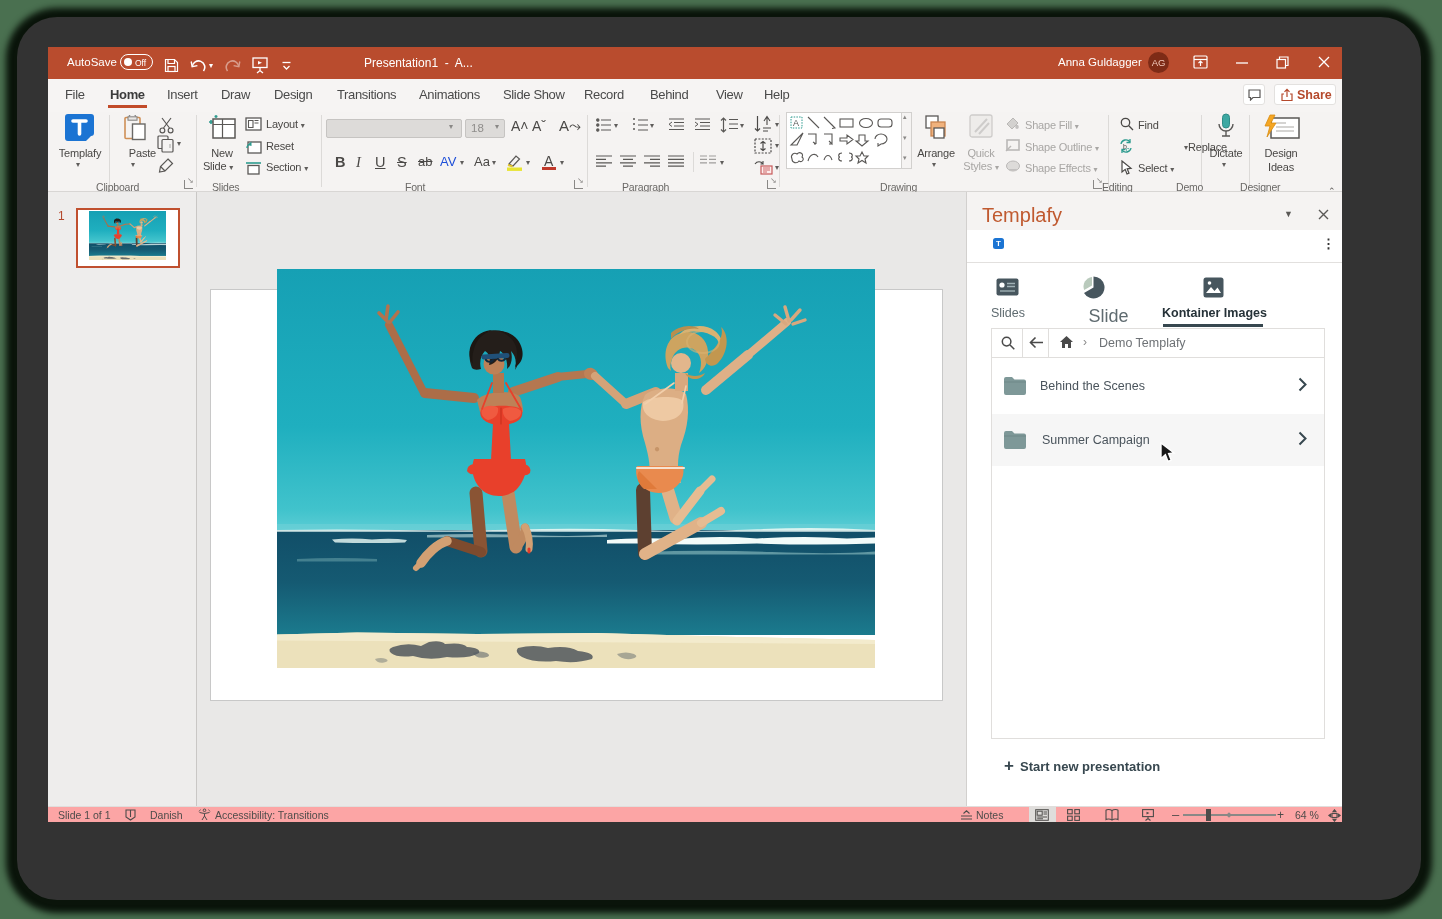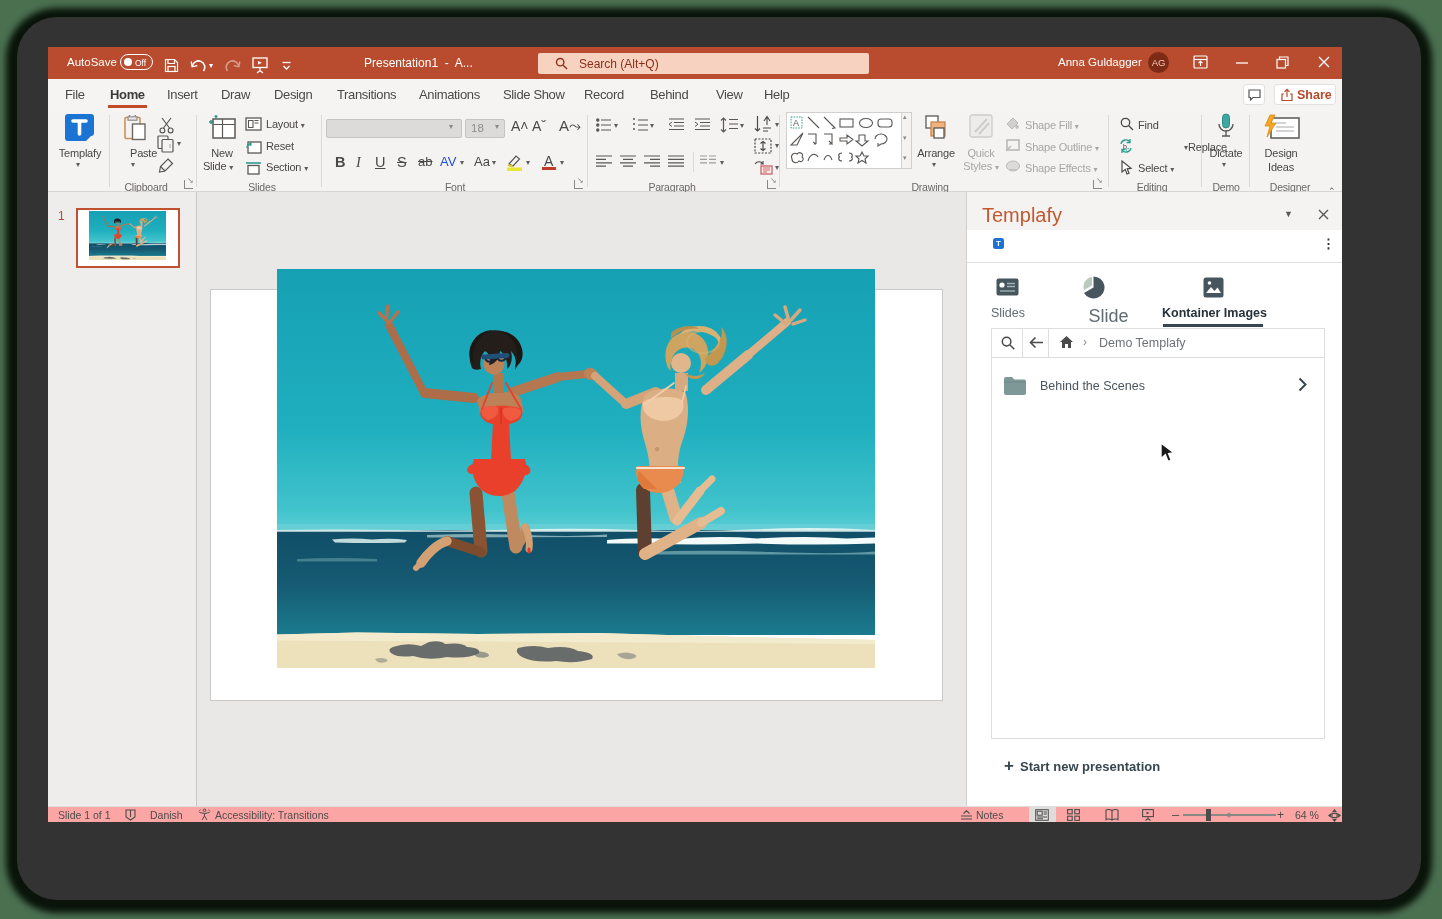--- a/index.html
+++ b/index.html
@@ -16,21 +16,21 @@
 #search{position:absolute;left:490px;top:6px;width:331px;height:21px;background:#f8d2c1;border-radius:2px}
 #search span{position:absolute;left:41px;top:4px;font-size:12px;color:#8a3016}
 
 #menu{position:absolute;left:0;top:32px;width:1294px;height:33px;background:#f6f4f3}
 #menu .mi{position:absolute;top:8px;font-size:13px;letter-spacing:-0.35px;color:#4a4a4a;white-space:nowrap}
 #menu .sel{color:#3b3b3b;font-weight:700}
 #menu .ul{position:absolute;left:60px;top:26px;width:39px;height:3px;background:#c24b29}
 
 #ribbon{position:absolute;left:0;top:65px;width:1294px;height:80px;background:#f5f3f2;border-bottom:1px solid #d8d6d4}
 .gsep{position:absolute;top:3px;width:1px;height:72px;background:#dcdad8}
-.glabel{position:absolute;top:69px;font-size:10.5px;letter-spacing:-0.2px;color:#6a6866;width:100px;text-align:center;white-space:nowrap}
+.glabel{position:absolute;top:69px;font-size:10.5px;letter-spacing:-0.2px;color:#6a6866;width:100px;text-align:left;white-space:nowrap}
 .ric{position:absolute;font-size:11px;letter-spacing:-0.2px;color:#494745;white-space:nowrap}
 .chev{color:#5f5d5b;font-size:8px}
 .gray{color:#a8a6a4}
 
 #main{position:absolute;left:0;top:145px;width:1294px;height:614px;background:#e9e8e7}
 #lpanel{position:absolute;left:0;top:0;width:149px;height:614px;background:#eeedec;border-right:1px solid #c9c7c5}
 #canvas{position:absolute;left:149px;top:0;width:769px;height:614px;background:#e9e8e7}
 #slide{position:absolute;left:12.5px;top:97px;width:733px;height:412px;background:#fff;border:1px solid #c8c8c8}
 #photo{position:absolute;left:79.5px;top:77px;width:598px;height:399px}
 #rpanel{position:absolute;left:918px;top:0;width:376px;height:614px;background:#fff;border-left:1px solid #d2d0ce}
@@ -66,27 +66,20 @@
     <svg class="abs" style="left:204px;top:10px" width="16" height="17" viewBox="0 0 16 17" fill="none" stroke="#fff" stroke-width="1.3">
         <rect x="1" y="1" width="14" height="9.5"></rect>
         <path d="M8 10.5 V14 M5 16 L8 13.5 L11 16"></path>
         <path d="M6 4 L10 5.75 L6 7.5 Z" fill="#fff" stroke="none"></path>
       </svg>
     <svg class="abs" style="left:233px;top:13px" width="11" height="11" viewBox="0 0 11 11" fill="none" stroke="#fff" stroke-width="1.3">
         <path d="M1.5 2.5 H9.5"></path>
         <path d="M2.5 6 L5.5 9 L8.5 6"></path>
       </svg>
     <span class="t" style="left:316px;font-size:12px">Presentation1&nbsp; -&nbsp; A...</span>
-    <div id="search">
-      <svg class="abs" style="left:17px;top:4px" width="13" height="13" viewBox="0 0 13 13" fill="none" stroke="#8a3016" stroke-width="1.4">
-          <circle cx="5.2" cy="5.2" r="3.7"></circle>
-          <path d="M8.2 8.2 L12 12"></path>
-        </svg>
-      <span>Search (Alt+Q)</span>
-    </div>
     <span class="t" style="left:1010px">Anna Guldagger</span>
     <span class="abs" style="left:1100px;top:5px;width:21px;height:21px;background:#7e2b16;border-radius:50%;text-align:center;font-size:9.5px;line-height:21px;color:#f3cabc">AG</span>
     <svg class="abs" style="left:1145px;top:8px" width="15" height="14" viewBox="0 0 15 14" fill="none" stroke="#fff" stroke-width="1.2">
         <rect x="1" y="1" width="13" height="12" rx="1"></rect>
         <path d="M1 4.5 H14"></path>
         <path d="M7.5 11 V6.5 M5.5 8.2 L7.5 6.2 L9.5 8.2"></path>
       </svg>
     <svg class="abs" style="left:1188px;top:15px" width="12" height="2" viewBox="0 0 12 2">
         <path d="M0 1 H12" stroke="#fff" stroke-width="1.3"></path>
       </svg>
@@ -151,21 +144,21 @@
       </svg>
     <div class="ric" style="left:4px;top:35px;width:56px;text-align:center">Templafy</div>
     <div class="abs chev" style="left:28px;top:48px">▾</div>
 
     <svg class="abs" style="left:76px;top:3px" width="23" height="26" viewBox="0 0 23 26" fill="none">
         <rect x="1" y="2.5" width="15" height="21" rx="1" stroke="#cf8f56" stroke-width="1.6"></rect>
         <path d="M5 2.5 A3.5 3.5 0 0 1 12 2.5 Z" fill="#f2f1f0" stroke="#8a8886" stroke-width="1.1"></path>
         <rect x="4" y="1.8" width="9" height="3.4" fill="#e8e6e4" stroke="#8a8886" stroke-width="1.1"></rect>
         <rect x="8.5" y="9" width="12.5" height="15.5" fill="#fff" stroke="#6a6866" stroke-width="1.4"></rect>
       </svg>
-    <div class="ric" style="left:82px;top:35px;width:42px;text-align:left">Paste</div>
+    <div class="ric" style="left:66px;top:35px;width:42px;text-align:right">Paste</div>
     <div class="abs chev" style="left:83px;top:48px">▾</div>
     <svg class="abs" style="left:111px;top:5px" width="15" height="17" viewBox="0 0 15 17" fill="none" stroke="#5a5856" stroke-width="1.2">
         <path d="M3 1 L10.5 11 M12 1 L4.5 11"></path>
         <circle cx="3.4" cy="13.4" r="2.4"></circle>
         <circle cx="11.6" cy="13.4" r="2.4"></circle>
       </svg>
     <svg class="abs" style="left:109px;top:23px" width="17" height="18" viewBox="0 0 17 18" fill="none" stroke="#5a5856" stroke-width="1.2">
         <rect x="1" y="1" width="10" height="12.5" rx="1"></rect>
         <rect x="5" y="4.5" width="11" height="12.5" rx="1" fill="#f5f3f2"></rect>
         <path d="M12.5 10 H13.5 M12.5 12 H13.5" stroke-width="1"></path>
@@ -462,20 +455,30 @@
         <div class="abs" style="left:108px;top:8px;font-size:12.5px;color:#6d7175">Demo Templafy</div>
       </div>
 
       <div class="abs" style="left:25px;top:166.5px;width:332px;height:54px;background:#fff">
         <svg class="abs" style="left:11px;top:17px" width="24" height="20" viewBox="0 0 24 20">
             <path d="M1 3 A2 2 0 0 1 3 1 H9 L11.5 3.5 H21 A2 2 0 0 1 23 5.5 V17 A2 2 0 0 1 21 19 H3 A2 2 0 0 1 1 17 Z" fill="#7e9898"></path>
             <path d="M1 6 H23" stroke="#6e8888" stroke-width="1"></path>
           </svg>
         <div class="abs" style="left:48px;top:20px;font-size:12.5px;color:#4a545c">Behind the Scenes</div>
         <svg class="abs" style="left:306px;top:18px" width="9" height="15" viewBox="0 0 9 15">
+            <path d="M1.5 1.5 L7.5 7.5 L1.5 13.5" fill="none" stroke="#37474f" stroke-width="2"></path>
+          </svg>
+      </div>
+      <div class="abs" style="left:25px;top:221.5px;width:332px;height:52px;background:#f6f6f6">
+        <svg class="abs" style="left:11px;top:16px" width="24" height="20" viewBox="0 0 24 20">
+            <path d="M1 3 A2 2 0 0 1 3 1 H9 L11.5 3.5 H21 A2 2 0 0 1 23 5.5 V17 A2 2 0 0 1 21 19 H3 A2 2 0 0 1 1 17 Z" fill="#7e9898"></path>
+            <path d="M1 6 H23" stroke="#6e8888" stroke-width="1"></path>
+          </svg>
+        <div class="abs" style="left:50px;top:19px;font-size:12.5px;color:#4a545c">Summer Campaign</div>
+        <svg class="abs" style="left:306px;top:17px" width="9" height="15" viewBox="0 0 9 15">
             <path d="M1.5 1.5 L7.5 7.5 L1.5 13.5" fill="none" stroke="#37474f" stroke-width="2"></path>
           </svg>
       </div>
 
       <svg class="abs" style="left:192px;top:250px" width="20" height="22" viewBox="0 0 20 22">
           <path d="M2 1 L2 16.5 L6.4 12.7 L9 19.5 L12.2 18.2 L9.6 11.6 L15 11 Z" fill="#1a1a1a" stroke="#fff" stroke-width="1.4"></path>
         </svg>
 
       <div class="abs" style="left:37px;top:564px;font-size:17px;color:#37474f;font-weight:700">+</div>
       <div class="abs" style="left:53px;top:567px;font-size:13px;color:#37474f;font-weight:700">Start new presentation</div>

